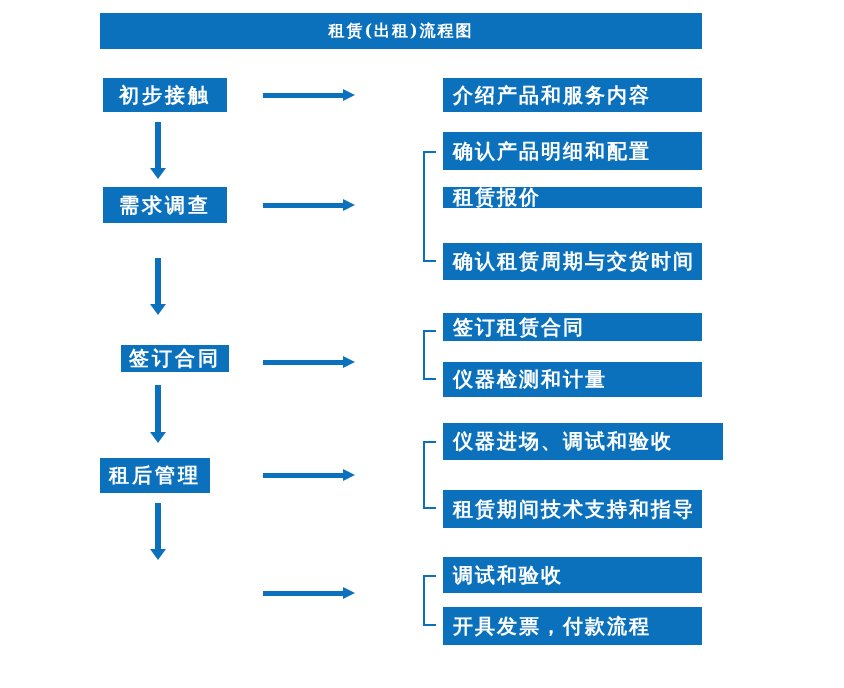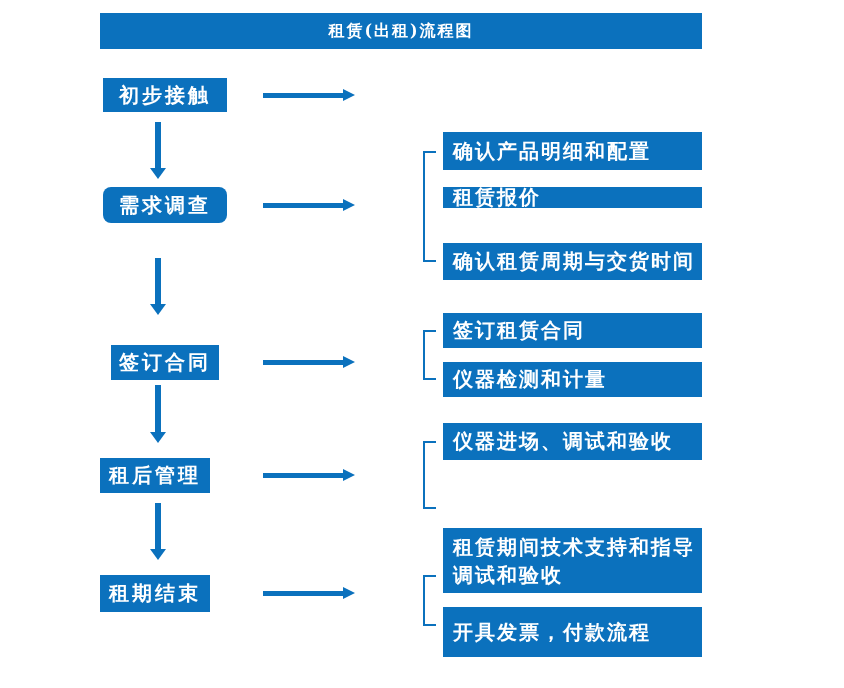--- a/index.html
+++ b/index.html
@@ -73,38 +73,38 @@
 </head>
 <body>
 
 <div class="canvas">
 
   <div class="bluebox titlebar" style="left:100px; top:13px; width:602px; height:36px;">
     <span>租赁(出租)流程图</span>
   </div>
 
   <div class="bluebox step" style="left:103px; top:78px;  width:124px; height:34px;">初步接触</div>
-  <div class="bluebox step" style="left:103px; top:187px; width:124px; height:36px;border-radius:8px;">需求调查</div>
-  <div class="bluebox step" style="left:111px; top:345px; width:108px; height:35px;">签订合同</div>
+  <div class="bluebox step" style="left:103px; top:187px; width:124px; height:36px;">需求调查</div>
+  <div class="bluebox step" style="left:121px; top:345px; width:108px; height:27px;">签订合同</div>
   <div class="bluebox step" style="left:100px; top:458px; width:110px; height:35px;">租后管理</div>
-  <div class="bluebox step" style="left:100px; top:575px; width:110px; height:37px;">租期结束</div>
 
+  <div class="bluebox detail" style="left:443px; top:78px;  width:259px; height:34px;">介绍产品和服务内容</div>
 
   <div class="bluebox detail" style="left:443px; top:132px; width:259px; height:38px;">确认产品明细和配置</div>
   <div class="bluebox detail" style="left:443px; top:187px; width:259px; height:21px;">租赁报价</div>
   <div class="bluebox detail" style="left:443px; top:243px; width:259px; height:37px;">确认租赁周期与交货时间</div>
 
-  <div class="bluebox detail" style="left:443px; top:313px; width:259px; height:35px;">签订租赁合同</div>
+  <div class="bluebox detail" style="left:443px; top:313px; width:259px; height:28px;">签订租赁合同</div>
   <div class="bluebox detail" style="left:443px; top:362px; width:259px; height:35px;">仪器检测和计量</div>
 
-  <div class="bluebox detail" style="left:443px; top:423px; width:259px; height:37px;">仪器进场、调试和验收</div>
-  <div class="bluebox detail" style="left:443px; top:490px; width:259px; height:38px;margin-top:38px;">租赁期间技术支持和指导</div>
+  <div class="bluebox detail" style="left:443px; top:423px; width:280px; height:37px;">仪器进场、调试和验收</div>
+  <div class="bluebox detail" style="left:443px; top:490px; width:259px; height:38px;">租赁期间技术支持和指导</div>
 
   <div class="bluebox detail" style="left:443px; top:557px; width:259px; height:36px;">调试和验收</div>
-  <div class="bluebox detail" style="left:443px; top:607px; width:259px; height:50px;text-align:right;">开具发票，付款流程</div>
+  <div class="bluebox detail" style="left:443px; top:607px; width:259px; height:38px;text-align:right;">开具发票，付款流程</div>
 
   <div class="harrow" style="left:263px; top:89px;">
     <div class="stem"></div>
     <div class="head"></div>
   </div>
   <div class="harrow" style="left:263px; top:199px;">
     <div class="stem"></div>
     <div class="head"></div>
   </div>
   <div class="harrow" style="left:263px; top:356px;">

